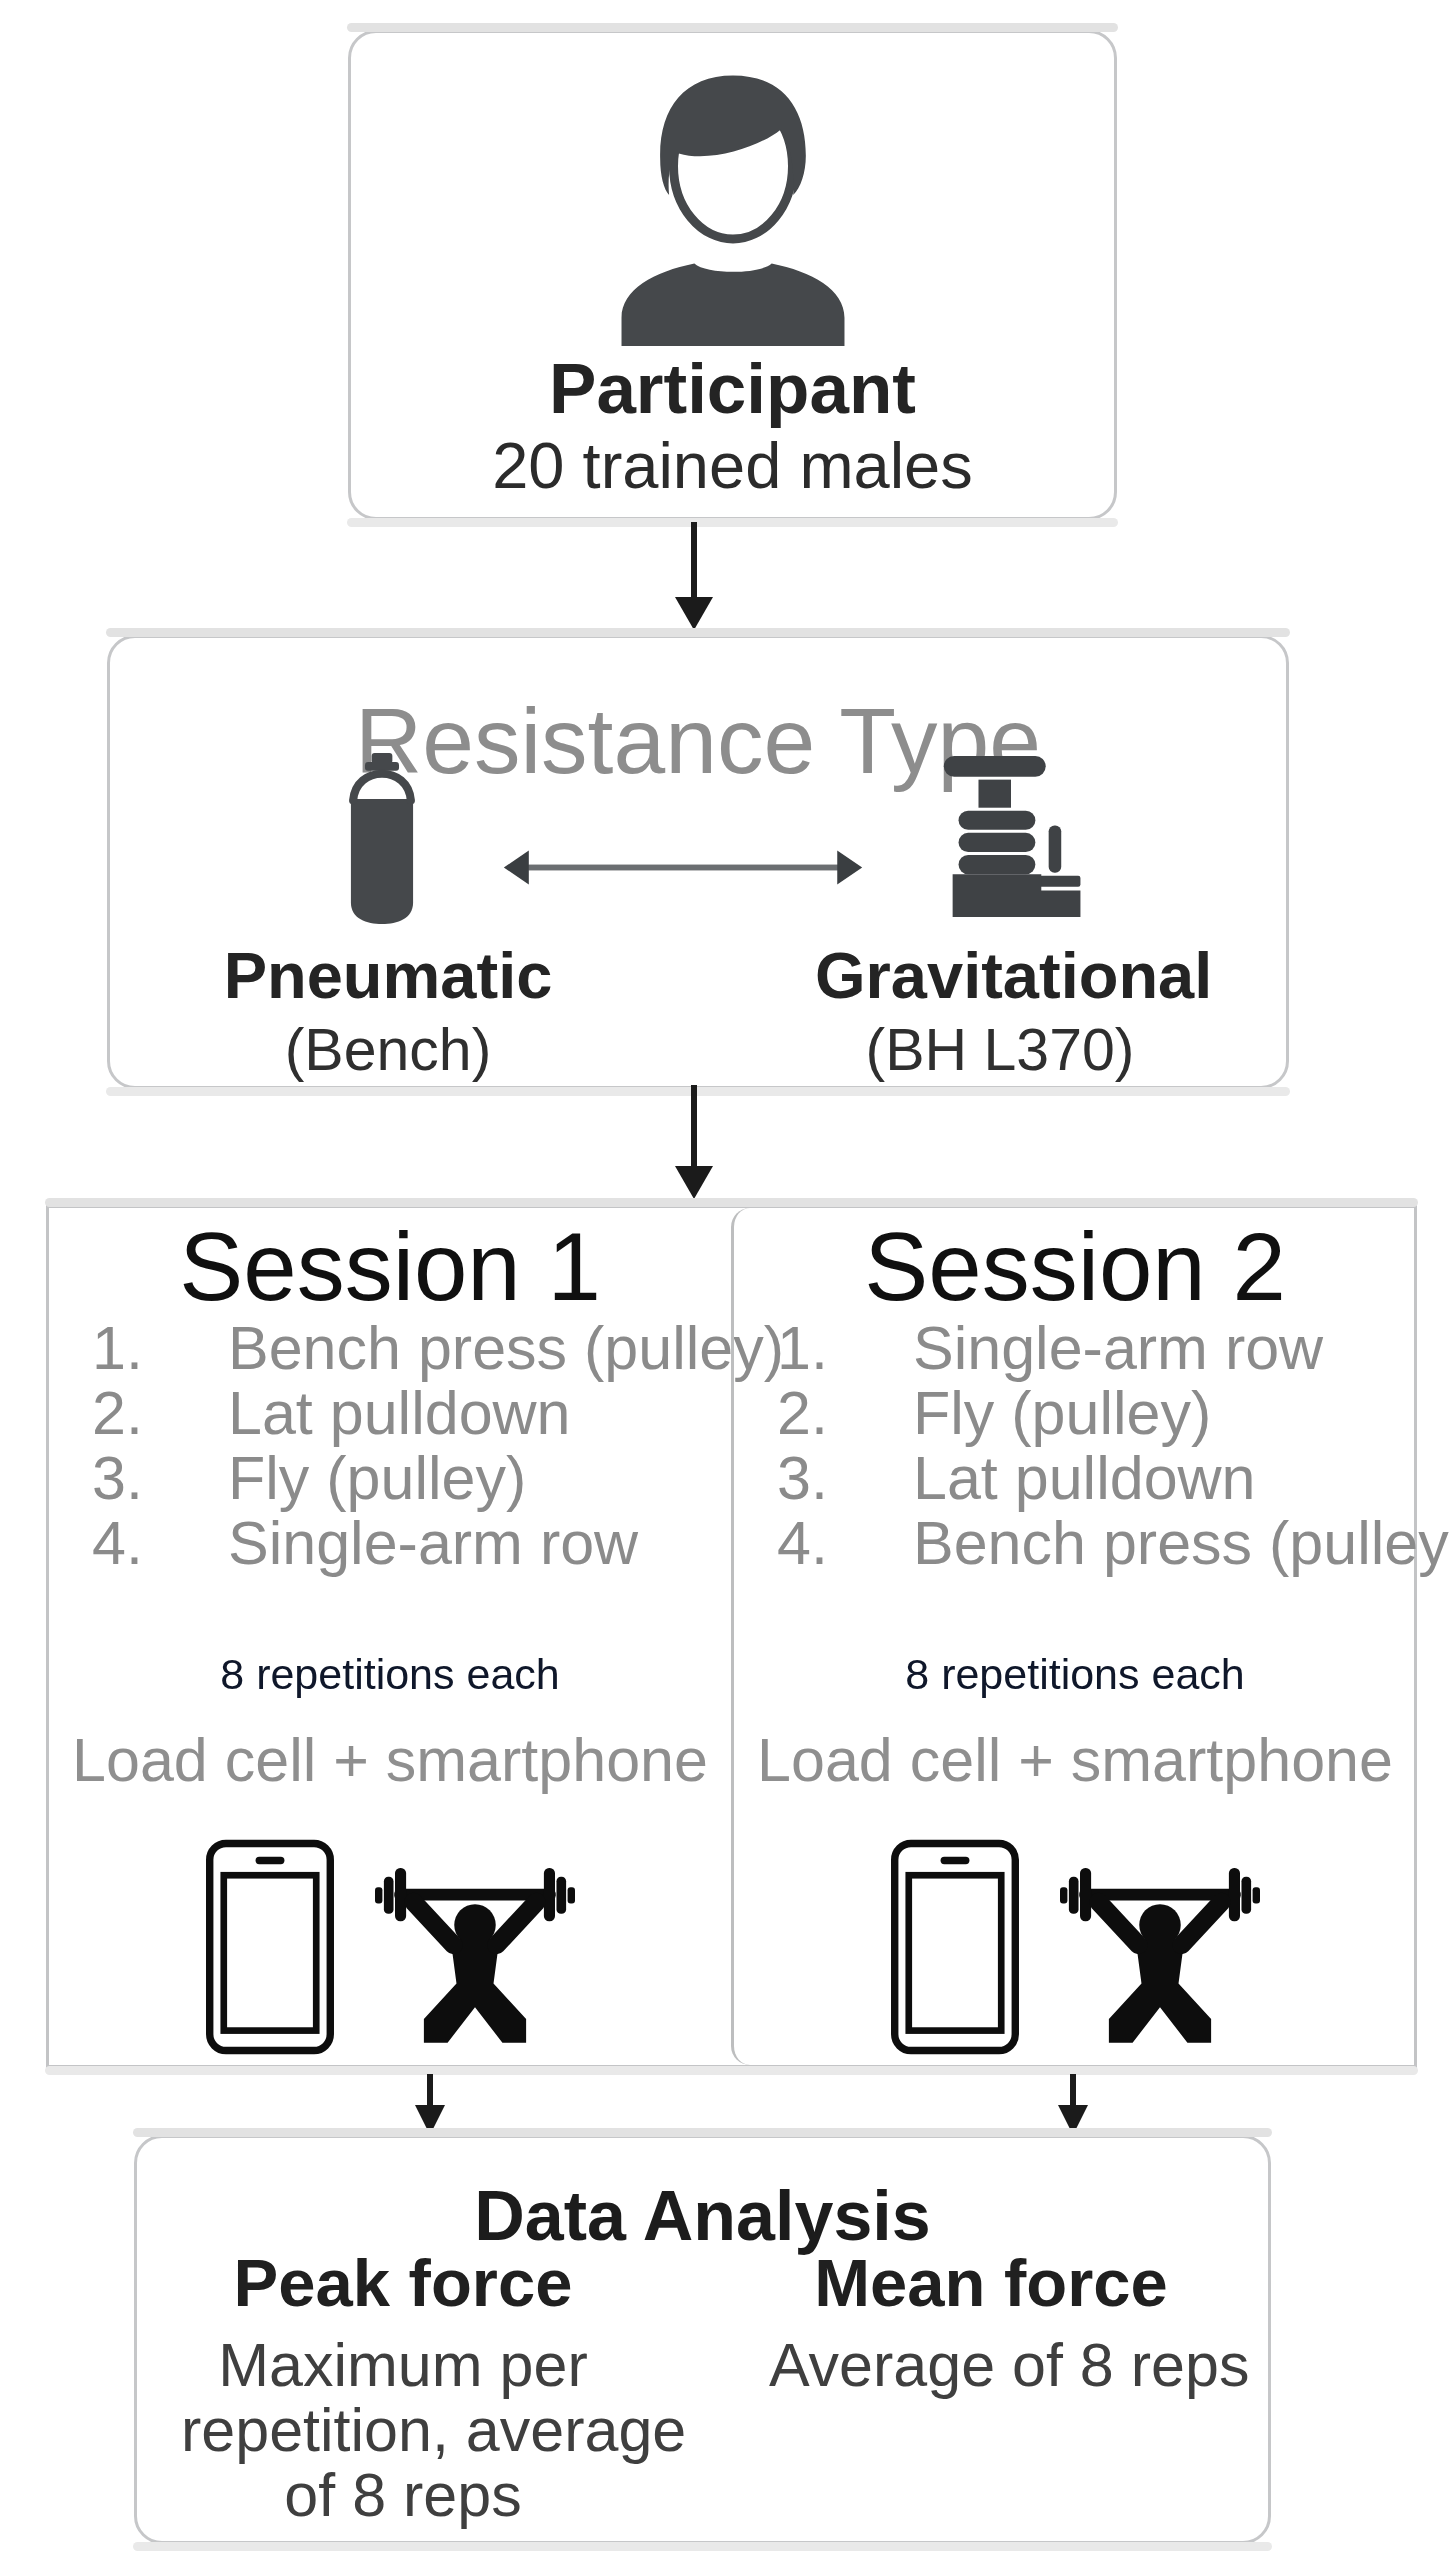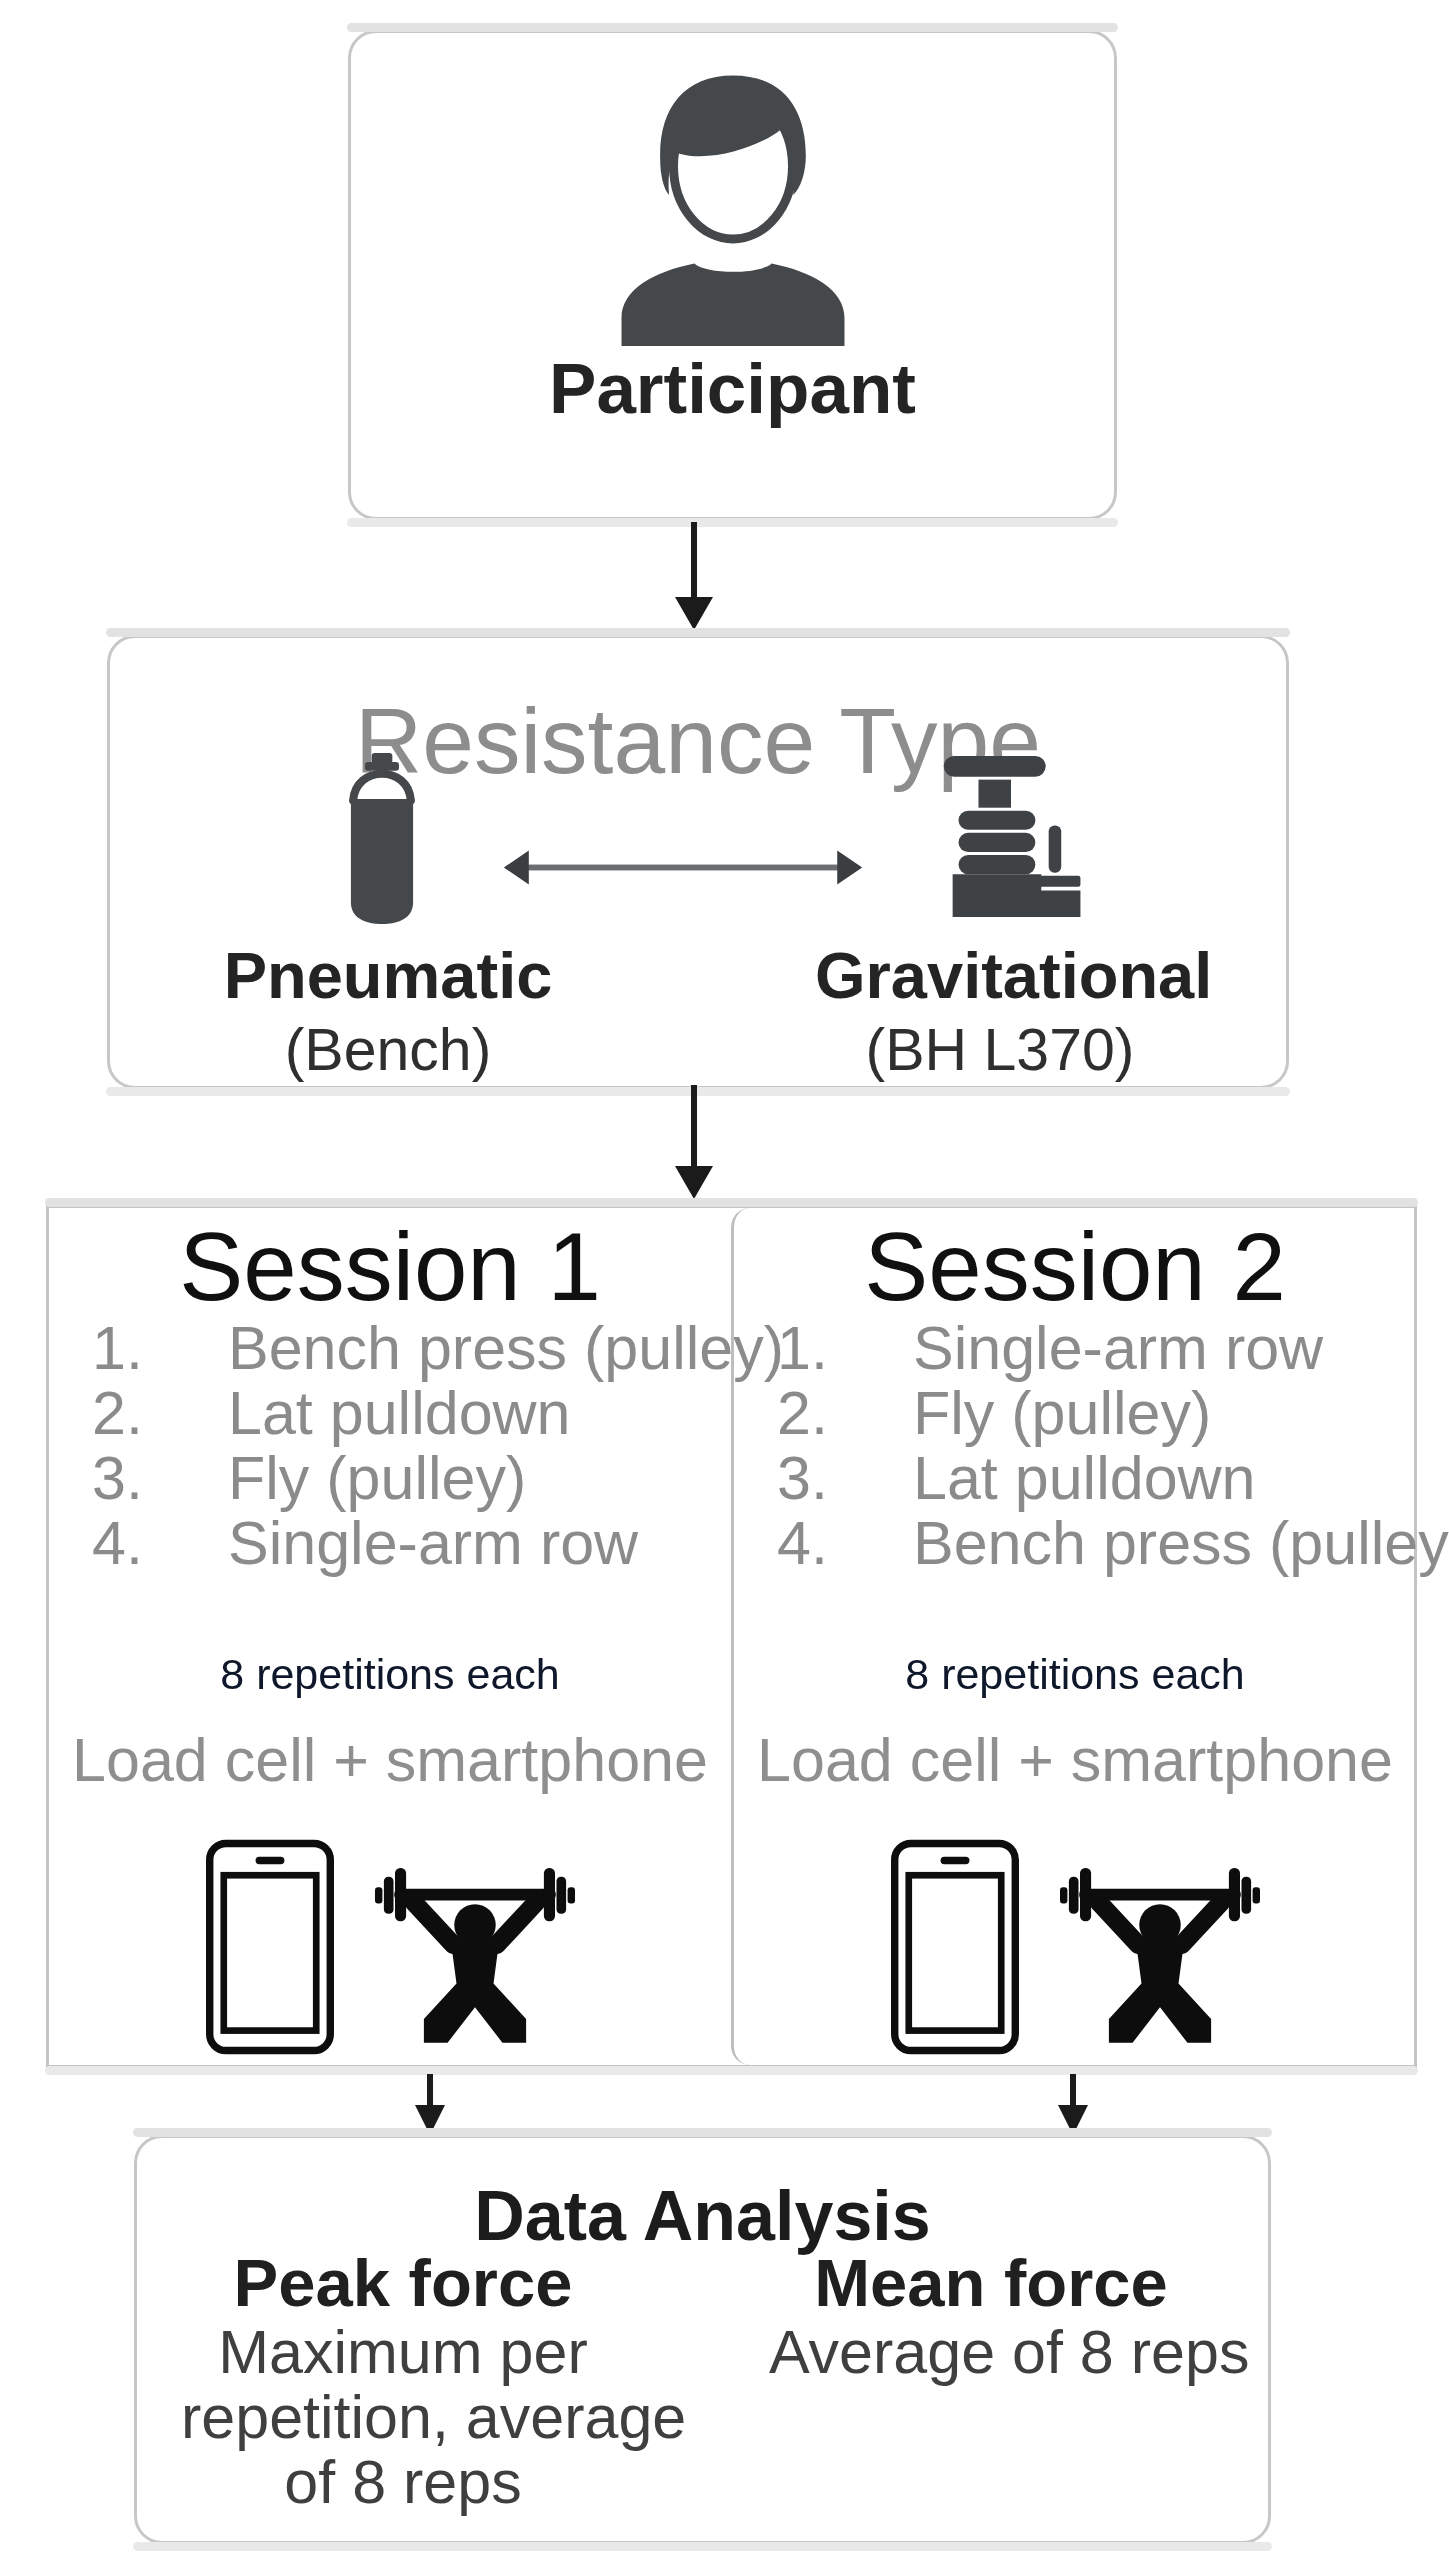--- a/index.html
+++ b/index.html
@@ -59,38 +59,39 @@
   .lifter-svg{margin-bottom:10.4px;}
 
   
   .a-box{left:134px;top:2135px;width:1137px;height:409px;}
   .a-title{top:30px;line-height:96px;font-size:70px;font-weight:bold;color:#1c1c1c;}
   .a-col{position:absolute;width:444px;text-align:center;top:104px;}
   .a-col.l{left:44px;}
   .a-col.r{left:632px;}
   .a-head{line-height:81px;font-size:67px;font-weight:bold;color:#202020;white-space:nowrap;}
   .a-line{line-height:65px;font-size:61px;color:#3f3f3f;white-space:nowrap;}
-  .a-col .a-head{margin-bottom:0;}
+  .a-col .a-head{margin-bottom:13px;}
   .a-lines{margin-top:-3px;}
 </style>
 </head>
 <body>
 
 <div class="canvas">
 
   <div class="box rounded p-box">
     <svg class="person-svg" width="259" height="275" viewBox="0 0 340 370">
       <ellipse cx="170" cy="128" rx="80" ry="98" fill="#ffffff" stroke="#45484b" stroke-width="12"></ellipse>
       <path d="M170,6 C103,6 70,52 72,118 C72,141 77,159 84,167 C81,132 89,117 97,111
                C141,124 207,101 234,79 C247,96 253,128 251,167 C261,157 268,137 268,114
                C268,50 236,6 170,6 Z" fill="#45484b"></path>
       <path d="M20,370 L20,332 C20,294 64,270 118,259 C134,274 206,274 222,259
                C276,270 320,294 320,332 L320,370 Z" fill="#45484b"></path>
     </svg>
     <div class="ctr p-title">Participant</div>
+    <div class="ctr p-sub">20 trained males</div>
   </div>
 
   <div class="varrow" style="left:694px;top:522px;">
     <div class="shaft" style="height:75px;"></div>
       <div class="tip"></div>
   </div>
 
   <div class="box rounded r-box">
     <div class="ctr r-title">Resistance Type</div>
 

